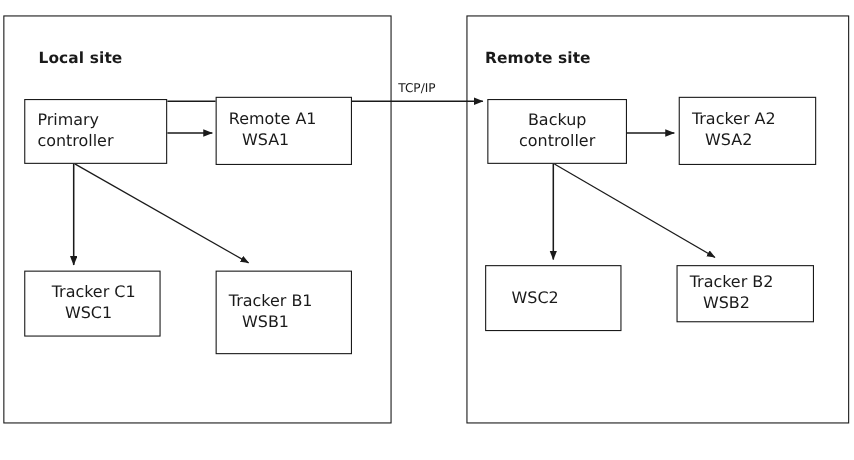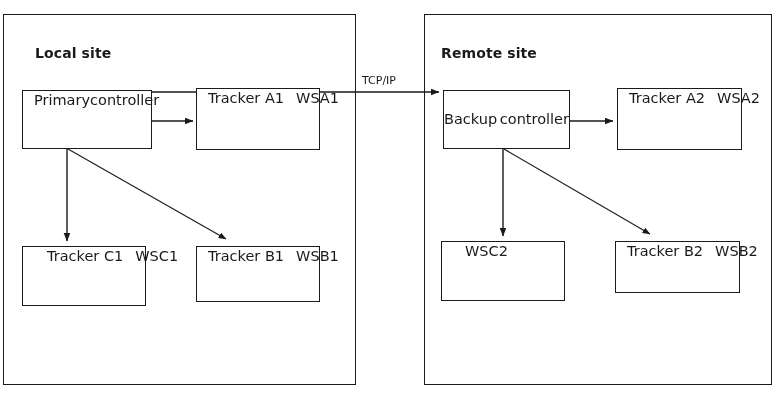--- a/index.html
+++ b/index.html
@@ -37,23 +37,23 @@
     letter-spacing: 0.1px;
     white-space: nowrap;
     text-align: right;
   }
   .node {
     position: absolute;
     border: 1.4px solid #1a1a1a;
     box-sizing: border-box;
     background: #ffffff;
     display: flex;
-    flex-direction: row;
+    flex-direction: column;
     align-items: center;
-    justify-content: space-between;
+    justify-content: center;
     color: #1a1a1a;
     font-size: 14.5px;
     line-height: 1.28;
   }
   .node.left-align {
     align-items: flex-start;
     padding-left: 11px;
   }
   .node .l2 {
     padding-left: 12px;
@@ -107,30 +107,30 @@
   </svg>
 
   <div class="link-label" style="left:361px; top:74px;">TCP/IP</div>
 
   <div class="node left-align" style="left:22px; top:90px; width:130px; height:59px;">
     <span class="node-line">Primary</span>
     <span class="node-line">controller</span>
   </div>
 
   <div class="node left-align" style="left:196px; top:88px; width:124px; height:62px;">
-    <span class="node-line">Tracker A1</span>
+    <span class="node-line">Remote A1</span>
     <span class="node-line l2">WSA1</span>
   </div>
 
   <div class="node left-align" style="left:22px; top:246px; width:124px; height:60px;padding-left:24px;">
     <span class="node-line">Tracker C1</span>
     <span class="node-line l2">WSC1</span>
   </div>
 
-  <div class="node left-align" style="left:196px; top:246px; width:124px; height:56px;">
+  <div class="node left-align" style="left:196px; top:246px; width:124px; height:76px;">
     <span class="node-line">Tracker B1</span>
     <span class="node-line l2">WSB1</span>
   </div>
 
   <div class="node" style="left:443px; top:90px; width:127px; height:59px;">
     <span class="node-line">Backup</span>
     <span class="node-line">controller</span>
   </div>
 
   <div class="node left-align" style="left:617px; top:88px; width:125px; height:62px;">

